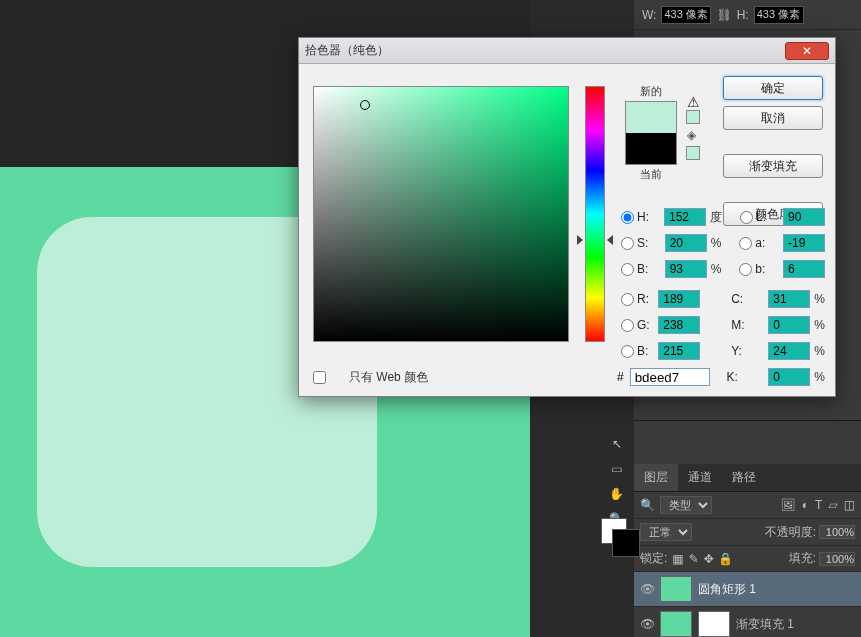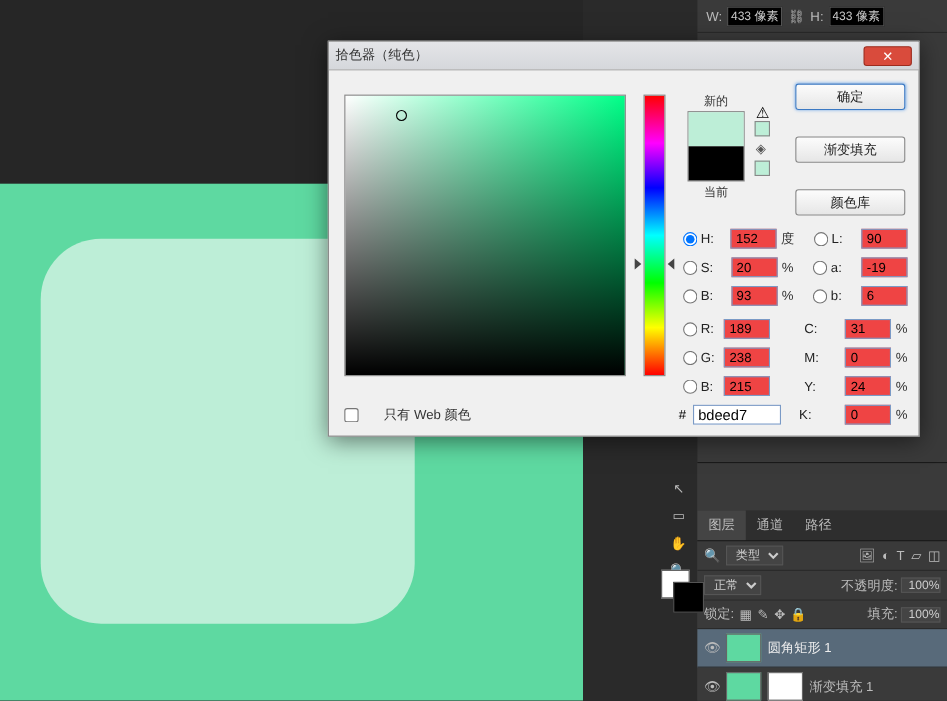--- a/index.html
+++ b/index.html
@@ -81,21 +81,21 @@
 
     
     .btncol { position:absolute; right:12px; top:12px; width:100px; display:flex; flex-direction:column; gap:6px; }
     .btn { height:24px; border:1px solid #888; border-radius:3px; background:linear-gradient(#fcfcfc,#e6e6e6); font-size:12px; color:#222; display:flex; align-items:center; justify-content:center; }
     .btn.primary { border:1px solid #3b79c3; box-shadow:0 0 3px #6aa6ea; }
     .btncol .spacer { height:12px; }
 
     
     .fields { position:absolute; left:322px; top:140px; right:10px; font-size:12px; color:#222; }
     .frow { display:flex; align-items:center; height:26px; gap:4px; }
-    .frow input[type=text] { width:42px; height:18px; padding:0 4px; border:1px solid #7a9ac6; background:#ef4444; font-size:12px; text-align:left; }
+    .frow input[type=text] { width:42px; height:18px; padding:0 4px; border:1px solid #7a9ac6; background:#14b8a6; font-size:12px; text-align:left; }
     .frow .unit { width:14px; color:#333; }
     .frow label { display:flex; align-items:center; gap:3px; width:52px; }
     .col2 { margin-left:14px; }
     .hexrow { position:absolute; left:318px; bottom:10px; display:flex; align-items:center; gap:6px; }
     .hexrow input { width:80px; height:18px; border:1px solid #7a9ac6; padding:0 4px;}
 
     .webonly { position:absolute; left:14px; bottom:10px; display:flex; align-items:center; gap:23px; color:#333; }
     .webonly input { width:13px;height:13px;}
     
     .iconstack { display:flex; gap:6px; color:#bcbcbc; margin-left:auto;}
@@ -205,20 +205,21 @@
       </div>
       <div>当前</div>
     </div>
     <div class="warnicon">⚠</div>
     <div class="tiny t1"></div>
     <div class="cubeicon">◈</div>
     <div class="tiny t2"></div>
 
     <div class="btncol">
       <div class="btn primary">确定</div>
+      <div class="btn">取消</div>
       <div class="spacer"></div>
       <div class="btn">渐变填充</div>
       <div class="spacer"></div>
       <div class="btn">颜色库</div>
     </div>
 
     <div class="fields">
       <div class="frow">
         <label>
             <input type="radio" name="m" checked="" style="">

